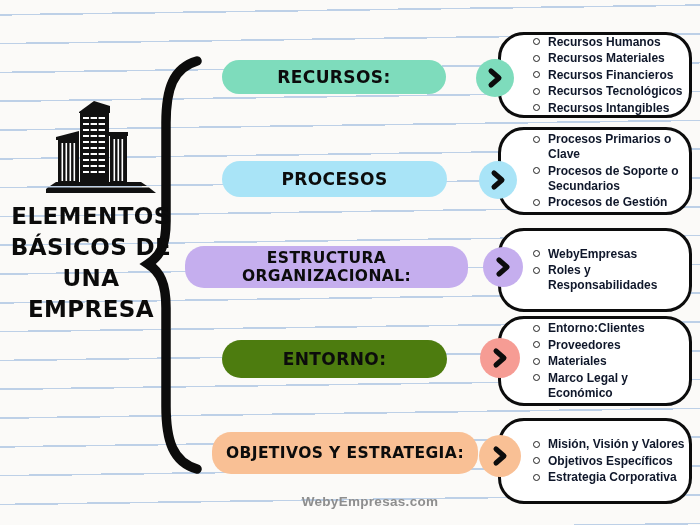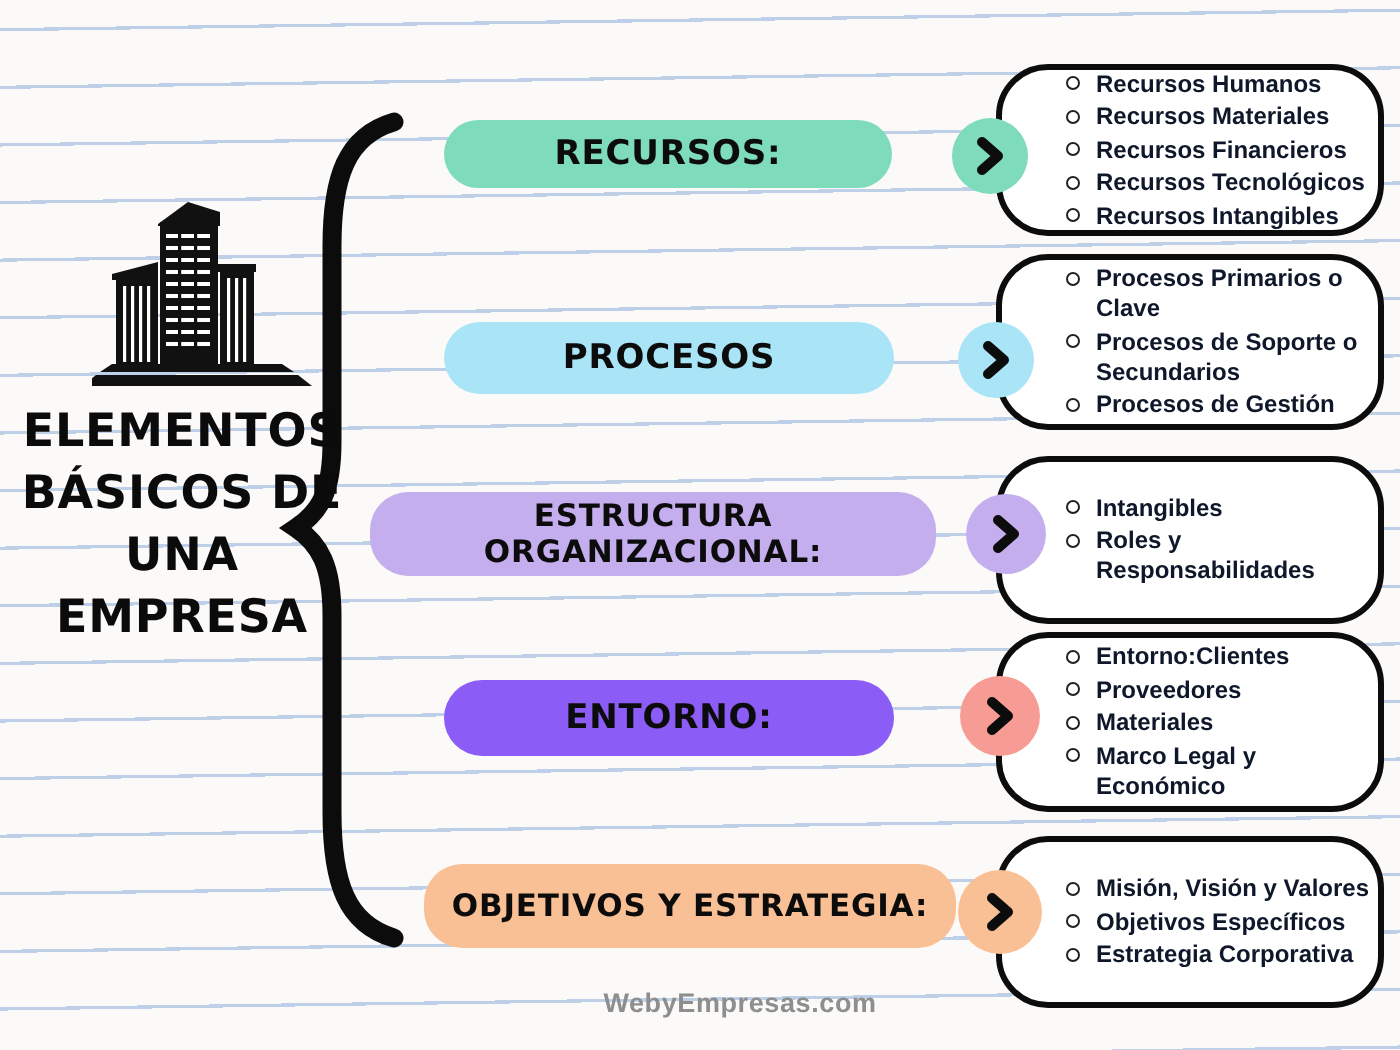--- a/index.html
+++ b/index.html
@@ -166,34 +166,34 @@
           <polyline points="8,5 16,12 8,19" fill="none" stroke="#0c0c0c" stroke-width="5" stroke-linecap="round" stroke-linejoin="round"></polyline>
         </svg>
       </div>
       <div class="pill" style="left: 185px; top: 246px; width: 283px; height: 42px; background: rgb(197, 174, 238); font-size: 15.5px;">
         <span>ESTRUCTURA ORGANIZACIONAL:</span>
       </div>
       <div class="listbox" style="left: 498px; top: 228px; width: 194px; height: 84px; padding-left: 32px; padding-right: 6px;">
         <ul>
           <li>
             <span class="bullet"></span>
-            <span>Intangibles</span>
+            <span>WebyEmpresas</span>
           </li>
           <li>
             <span class="bullet"></span>
             <span>Roles y Responsabilidades</span>
           </li>
         </ul>
       </div>
       <div class="chev" style="left: 483px; top: 247px; width: 40px; height: 40px; background: rgb(197, 174, 238);">
         <svg width="24" height="24" viewBox="0 0 24 24">
           <polyline points="8,5 16,12 8,19" fill="none" stroke="#0c0c0c" stroke-width="5" stroke-linecap="round" stroke-linejoin="round"></polyline>
         </svg>
       </div>
-      <div class="pill" style="left: 222px; top: 340px; width: 225px; height: 38px; background: #8b5cf6; font-size: 17px;">
+      <div class="pill" style="left: 222px; top: 340px; width: 225px; height: 38px; background: #4d7c0f; font-size: 17px;">
         <span>ENTORNO:</span>
       </div>
       <div class="listbox" style="left: 498px; top: 316px; width: 194px; height: 90px; padding-left: 32px; padding-right: 14px;">
         <ul>
           <li>
             <span class="bullet"></span>
             <span>Entorno:Clientes</span>
           </li>
           <li>
             <span class="bullet"></span>

